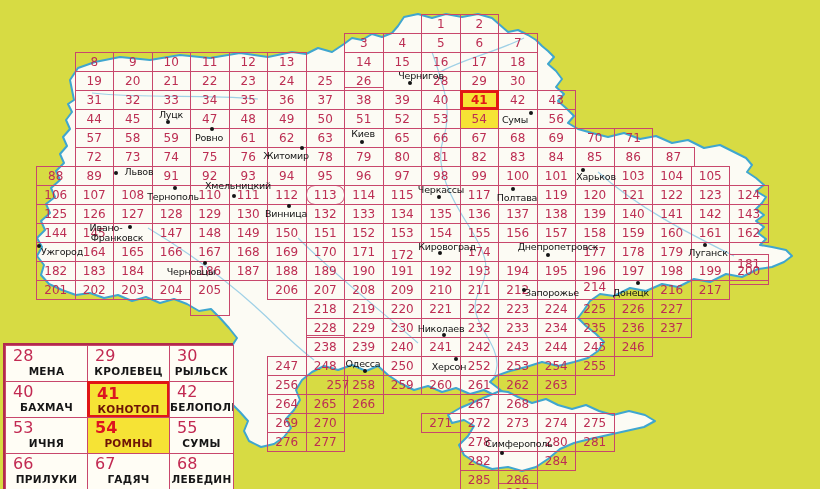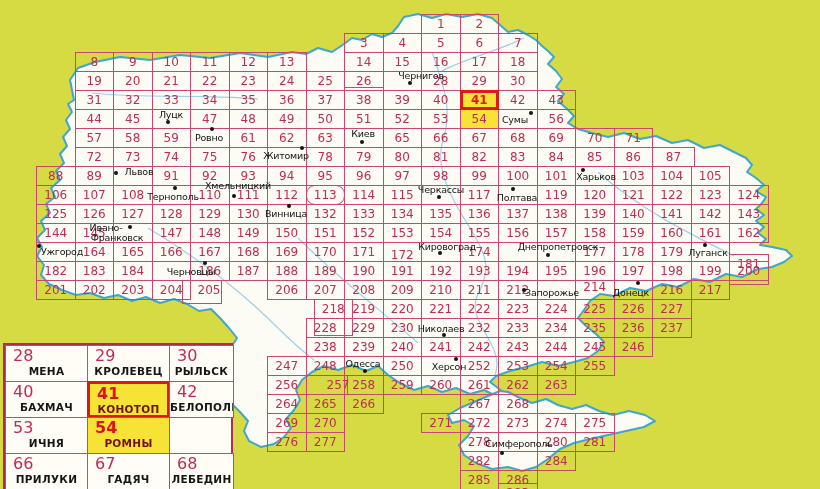--- a/index.html
+++ b/index.html
@@ -266,32 +266,32 @@
       <div class="cell" style="left: 536.5px; top: 261px; width: 39.5px; height: 20px;">195</div>
       <div class="cell" style="left: 575px; top: 261px; width: 39.5px; height: 20px;">196</div>
       <div class="cell" style="left: 613.5px; top: 261px; width: 39.5px; height: 20px;">197</div>
       <div class="cell" style="left: 652px; top: 261px; width: 39.5px; height: 20px;">198</div>
       <div class="cell" style="left: 690.5px; top: 261px; width: 39.5px; height: 20px;">199</div>
       <div class="cell" style="left: 729px; top: 261px; width: 39.5px; height: 20px;">200</div>
       <div class="cell" style="left: 36px; top: 280px; width: 39.5px; height: 20px;">201</div>
       <div class="cell" style="left: 74.5px; top: 280px; width: 39.5px; height: 20px;">202</div>
       <div class="cell" style="left: 113px; top: 280px; width: 39.5px; height: 20px;">203</div>
       <div class="cell" style="left: 151.5px; top: 280px; width: 39.5px; height: 20px;">204</div>
-      <div class="cell" style="left: 182px; top: 280px; width: 39.5px; height: 24px; text-align: right;">205</div>
+      <div class="cell" style="left: 190px; top: 280px; width: 39.5px; height: 36px;">205</div>
       <div class="cell" style="left: 267px; top: 280px; width: 39.5px; height: 20px;">206</div>
       <div class="cell" style="left: 305.5px; top: 280px; width: 39.5px; height: 20px;">207</div>
       <div class="cell" style="left: 344px; top: 280px; width: 39.5px; height: 20px;">208</div>
       <div class="cell" style="left: 382.5px; top: 280px; width: 39.5px; height: 20px;">209</div>
       <div class="cell" style="left: 421px; top: 280px; width: 39.5px; height: 20px;">210</div>
       <div class="cell" style="left: 459.5px; top: 280px; width: 39.5px; height: 20px;">211</div>
       <div class="cell" style="left: 498px; top: 280px; width: 39.5px; height: 20px;">212</div>
       <div class="cell shift-up" style="left: 575px; top: 280px; width: 39.5px; height: 20px;">214</div>
       <div class="cell" style="left: 652px; top: 280px; width: 39.5px; height: 20px;">216</div>
       <div class="cell" style="left: 690.5px; top: 280px; width: 39.5px; height: 20px;">217</div>
-      <div class="cell" style="left: 305.5px; top: 299px; width: 39.5px; height: 37px; margin-left: 8px;">218</div>
+      <div class="cell" style="left: 305.5px; top: 299px; width: 39.5px; height: 37px;">218</div>
       <div class="cell" style="left: 344px; top: 299px; width: 39.5px; height: 20px;">219</div>
       <div class="cell" style="left: 382.5px; top: 299px; width: 39.5px; height: 20px;">220</div>
       <div class="cell" style="left: 421px; top: 299px; width: 39.5px; height: 20px;">221</div>
       <div class="cell" style="left: 459.5px; top: 299px; width: 39.5px; height: 20px;">222</div>
       <div class="cell" style="left: 498px; top: 299px; width: 39.5px; height: 20px;">223</div>
       <div class="cell" style="left: 536.5px; top: 299px; width: 39.5px; height: 20px;">224</div>
       <div class="cell" style="left: 575px; top: 299px; width: 39.5px; height: 20px;">225</div>
       <div class="cell" style="left: 613.5px; top: 299px; width: 39.5px; height: 20px;">226</div>
       <div class="cell" style="left: 652px; top: 299px; width: 39.5px; height: 20px;">227</div>
       <div class="cell" style="left: 305.5px; top: 318px; width: 39.5px; height: 20px;">228</div>
@@ -456,20 +456,24 @@
       <span class="lname">БЕЛОПОЛЬЕ</span>
     </div>
     <div class="lcell" style="left: 0px; top: 72px; width: 83px; height: 37px;">
       <span class="lnum">53</span>
       <span class="lname">ИЧНЯ</span>
     </div>
     <div class="lcell hl" style="left: 82px; top: 72px; width: 83px; height: 37px;">
       <span class="lnum">54</span>
       <span class="lname">РОМНЫ</span>
     </div>
+    <div class="lcell" style="left: 164px; top: 72px; width: 65px; height: 37px;">
+      <span class="lnum">55</span>
+      <span class="lname">СУМЫ</span>
+    </div>
     <div class="lcell" style="left: 0px; top: 108px; width: 83px; height: 37px;">
       <span class="lnum">66</span>
       <span class="lname">ПРИЛУКИ</span>
     </div>
     <div class="lcell" style="left: 82px; top: 108px; width: 83px; height: 37px;">
       <span class="lnum">67</span>
       <span class="lname">ГАДЯЧ</span>
     </div>
     <div class="lcell" style="left: 164px; top: 108px; width: 65px; height: 37px;">
       <span class="lnum">68</span>

